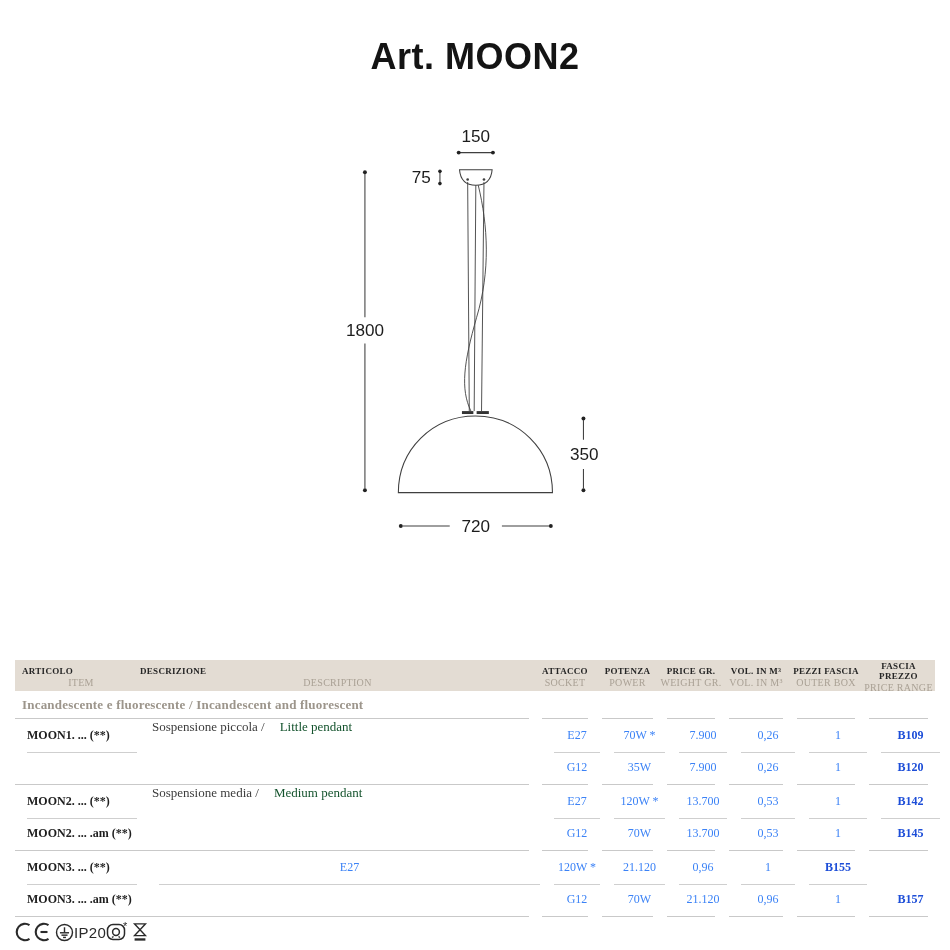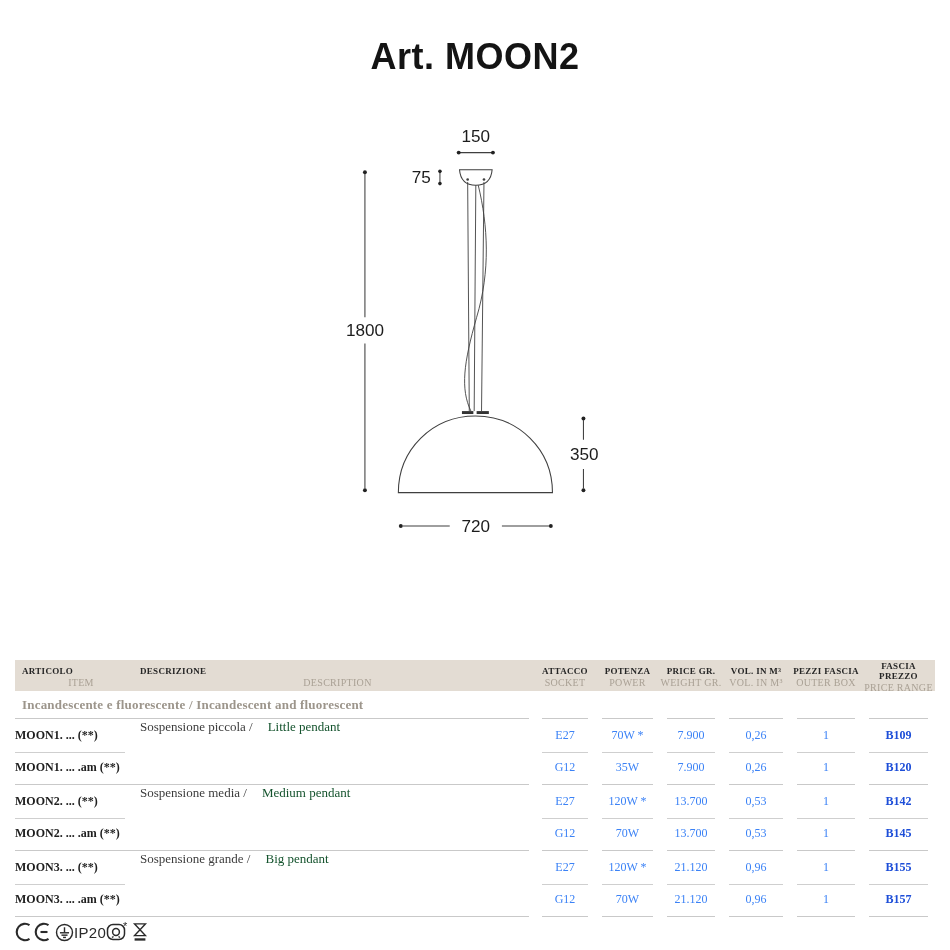--- a/index.html
+++ b/index.html
@@ -29,21 +29,21 @@
 
   .section-row{height:27px;display:flex;align-items:center;}
   .section-row span{font-size:13px;font-weight:700;color:#9c958b;padding-left:7px;letter-spacing:.2px;}
 
   
   .grpline{height:1px;}
   .grpline .seg{border-top:1px solid #c9c9c9;height:0;}
   .grpline .seg.wide{grid-column:1/3;margin-right:6px;}
   .grpline .seg.col{margin:0 7px;}
 
-  .group{grid-template-rows:32.5px 32.5px;}
+  .group{grid-template-rows:32.5px 32.5px;margin-left:12px;}
   .cell{position:relative;display:flex;align-items:center;font-size:12px;color:#3b82f6;}
   .cell.center{justify-content:center;}
   .item-cell{font-weight:700;color:#1e1e1e;}
   .item-cell.sub::after{content:"";position:absolute;left:0;right:15px;bottom:-1px;
     border-bottom:1px solid #cfcfcf;}
   .val-cell.sub::after{content:"";position:absolute;left:7px;right:7px;bottom:-1px;
     border-bottom:1px solid #cfcfcf;}
   .desc-cell{grid-row:1/3;grid-column:2;display:flex;align-items:flex-start;gap:15px;font-size:13px;}
   .desc-it{color:#3c3c3c;}
   .desc-en{color:#14532d;}
@@ -173,21 +173,20 @@
       <span class="desc-it">Sospensione piccola /</span>
       <span class="desc-en">Little pendant</span>
     </div>
     <div class="cell center val-cell sub">E27</div>
     <div class="cell center val-cell sub">70W *</div>
     <div class="cell center val-cell sub">7.900</div>
     <div class="cell center val-cell sub">0,26</div>
     <div class="cell center val-cell sub">1</div>
     <div class="cell center val-cell sub price-cell">B109</div>
 
-    <div class="cell item-cell" style="grid-row:2;grid-column:1;">MOON1. ... .am (**)</div>
     <div class="cell center val-cell" style="grid-row:2;grid-column:3;">G12</div>
     <div class="cell center val-cell" style="grid-row:2;grid-column:4;">35W</div>
     <div class="cell center val-cell" style="grid-row:2;grid-column:5;">7.900</div>
     <div class="cell center val-cell" style="grid-row:2;grid-column:6;">0,26</div>
     <div class="cell center val-cell" style="grid-row:2;grid-column:7;">1</div>
     <div class="cell center val-cell price-cell" style="grid-row:2;grid-column:8;">B120</div>
   </div>
 
   <div class="cols grpline">
     <div class="seg wide"></div>
@@ -226,24 +225,20 @@
       <div class="seg col"></div>
       <div class="seg col"></div>
     <div class="seg col"></div>
       <div class="seg col"></div>
       <div class="seg col"></div>
       <div class="seg col"></div>
   </div>
 
   <div class="cols group">
     <div class="cell item-cell sub">MOON3. ... (**)</div>
-    <div class="desc-cell">
-      <span class="desc-it">Sospensione grande /</span>
-      <span class="desc-en">Big pendant</span>
-    </div>
     <div class="cell center val-cell sub">E27</div>
     <div class="cell center val-cell sub">120W *</div>
     <div class="cell center val-cell sub">21.120</div>
     <div class="cell center val-cell sub">0,96</div>
     <div class="cell center val-cell sub">1</div>
     <div class="cell center val-cell sub price-cell">B155</div>
 
     <div class="cell item-cell" style="grid-row:2;grid-column:1;text-align:center;">MOON3. ... .am (**)</div>
     <div class="cell center val-cell" style="grid-row:2;grid-column:3;">G12</div>
     <div class="cell center val-cell" style="grid-row:2;grid-column:4;">70W</div>

